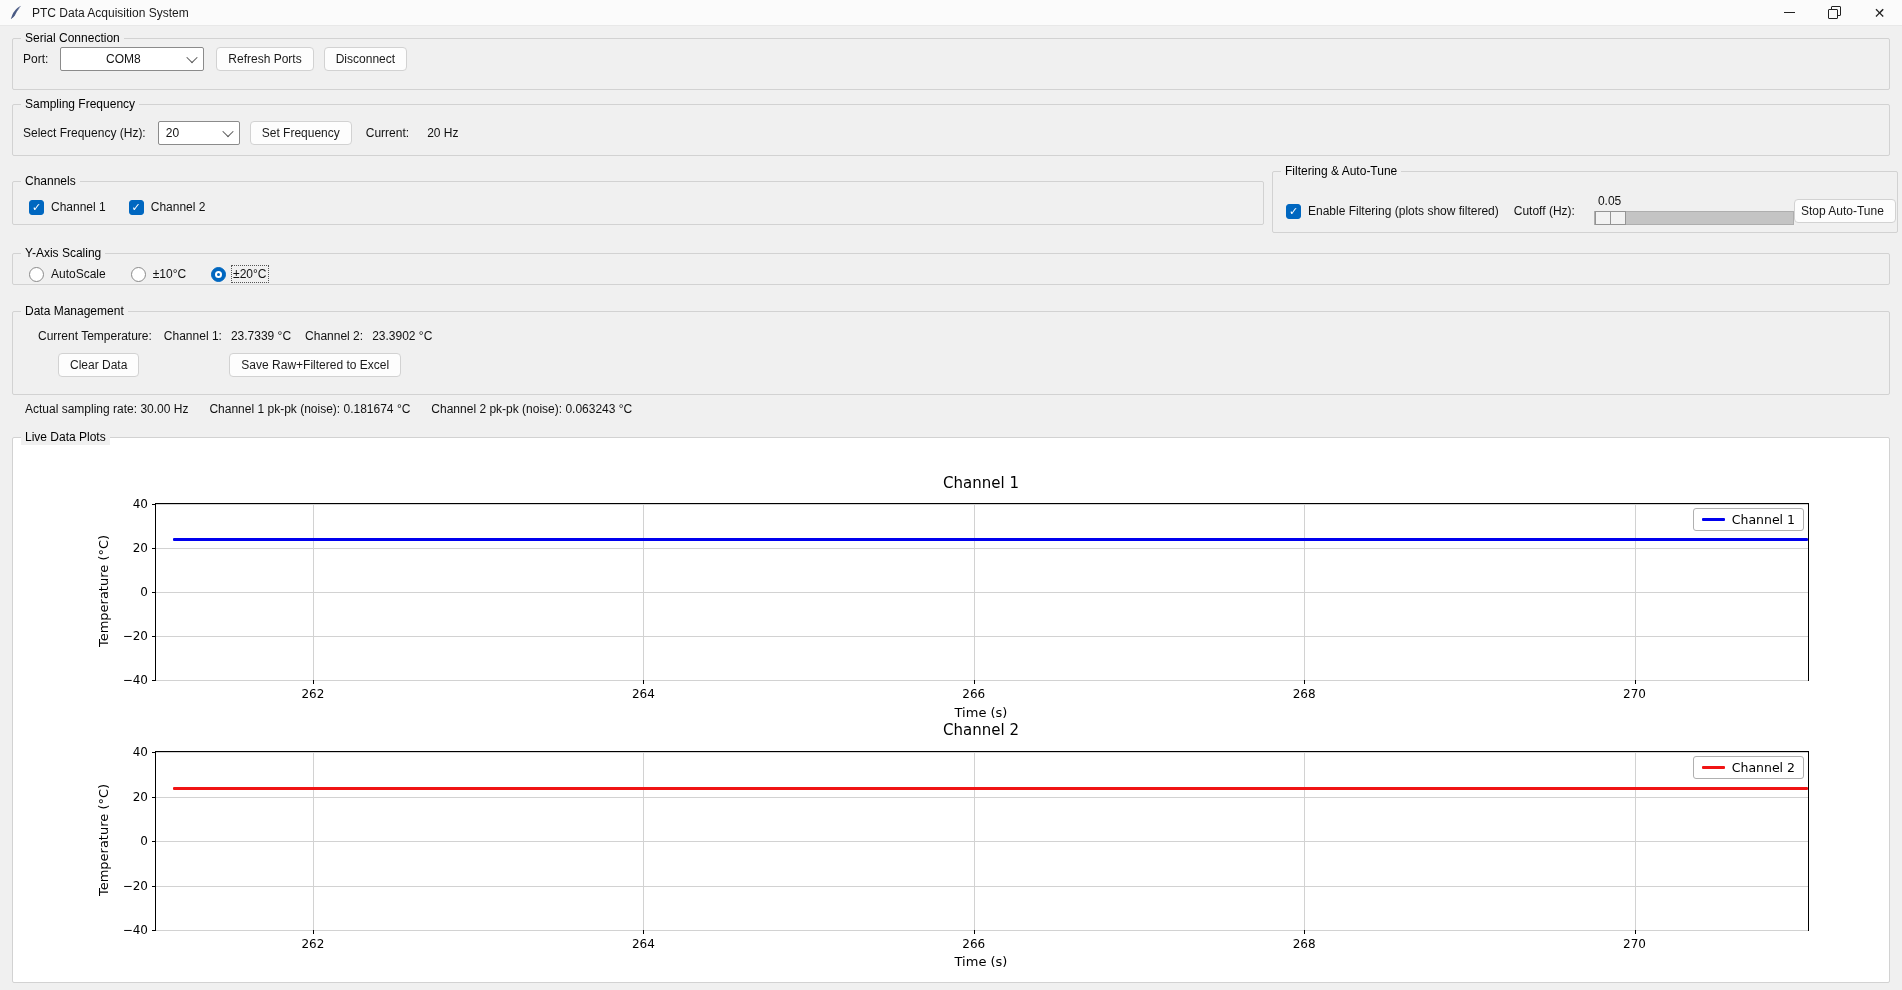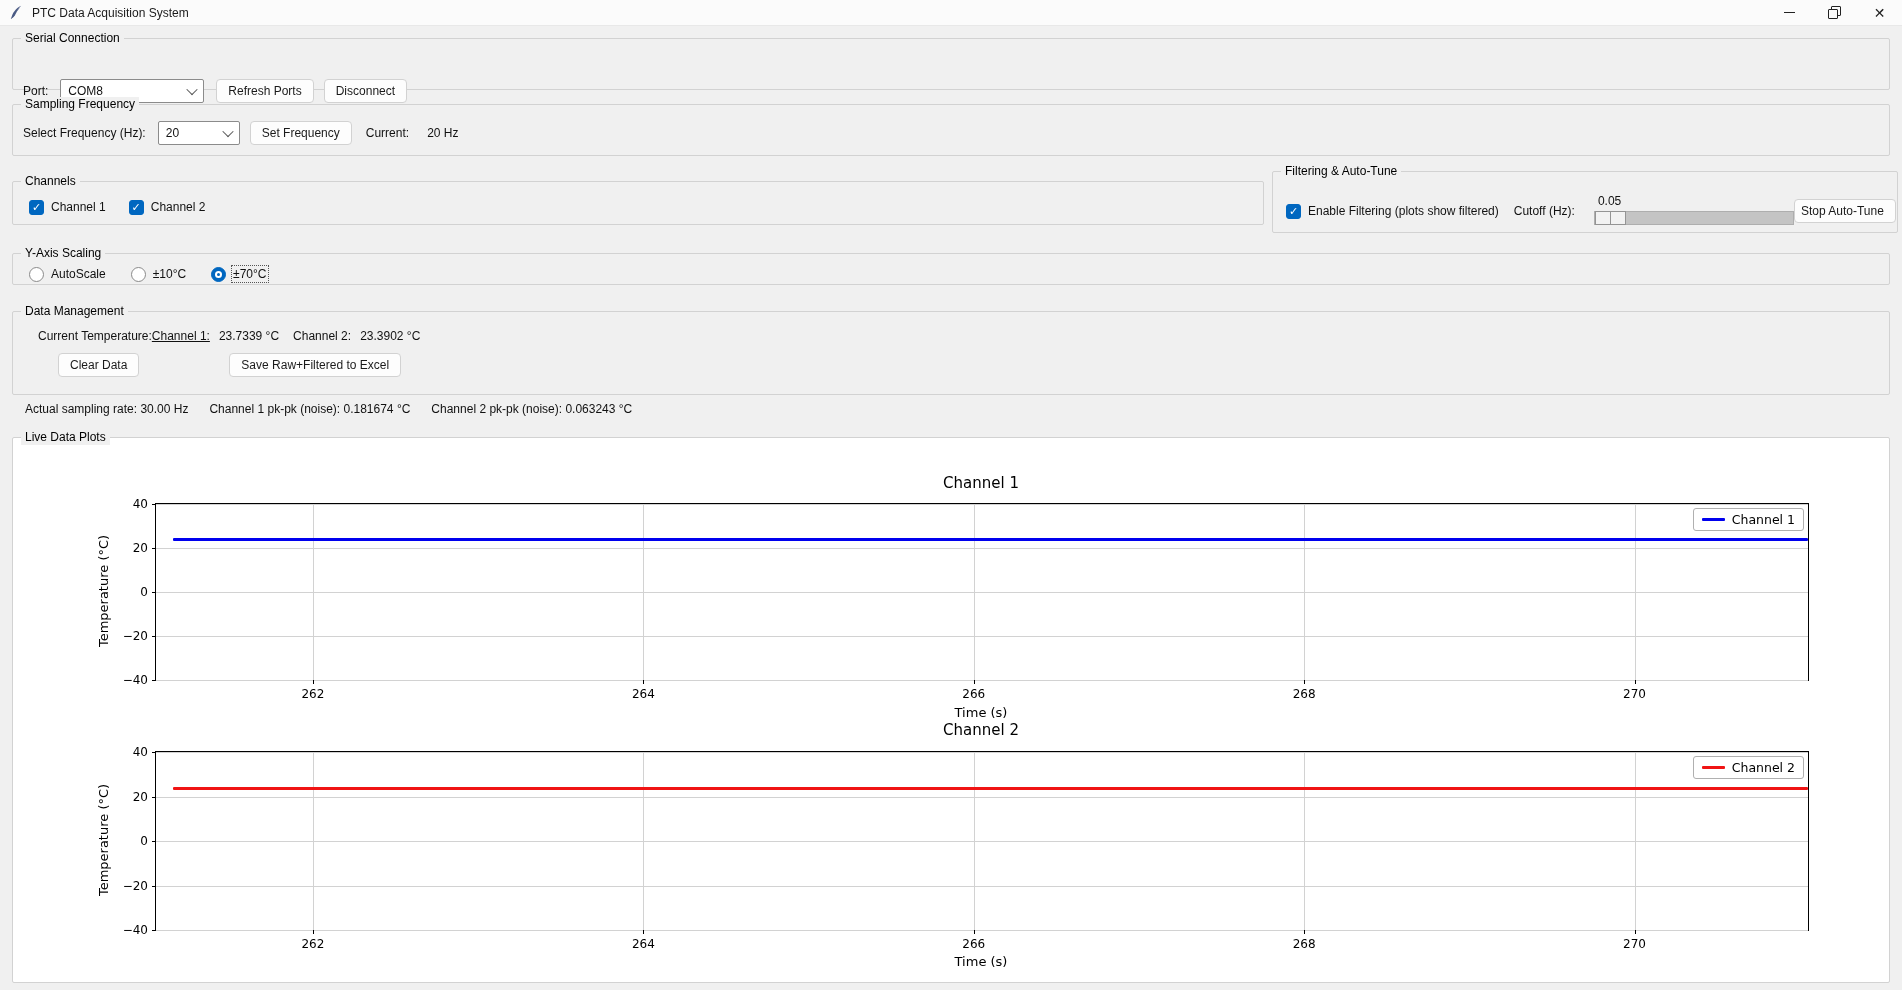--- a/index.html
+++ b/index.html
@@ -104,21 +104,21 @@
           </span>
         </span>
       <span class="win-btn">
           <span class="close-glyph">✕</span>
         </span>
     </div>
   </div>
 
   <div class="groupbox" style="left:12px;top:38px;width:1878px;height:52px;">
     <span class="gb-title">Serial Connection</span>
-    <div class="row" style="left:10px;top:32px;height:40px;">
+    <div class="row" style="left:10px;top:0;height:40px;text-align:center;">
       <span class="ctl-label">Port:</span>
       <span class="combo" style="margin-left:12px;width:144px;">
         <span class="combo-value">COM8</span>
         <span class="chev"></span>
       </span>
       <span class="btn" style="margin-left:12px;">Refresh Ports</span>
       <span class="btn" style="margin-left:10px;">Disconnect</span>
     </div>
   </div>
 
@@ -169,29 +169,29 @@
   </div>
 
   <div class="groupbox" style="left:12px;top:253px;width:1878px;height:32px;">
     <span class="gb-title">Y-Axis Scaling</span>
     <div class="row" style="left:16px;top:12px;height:16px;">
       <span class="radio"></span>
       <span class="ctl-label" style="margin-left:7px;">AutoScale</span>
       <span class="radio" style="margin-left:25px;"></span>
       <span class="ctl-label" style="margin-left:7px;">±10°C</span>
       <span class="radio selected" style="margin-left:25px;"></span>
-      <span class="ctl-label focus-outline" style="margin-left:7px;">±70°C</span>
+      <span class="ctl-label focus-outline" style="margin-left:7px;">±20°C</span>
     </div>
   </div>
 
   <div class="groupbox" style="left:12px;top:311px;width:1878px;height:84px;">
     <span class="gb-title">Data Management</span>
     <div class="row" style="left:25px;top:16px;height:16px;">
       <span class="ctl-label">Current Temperature:</span>
-      <span class="ctl-label" style="text-decoration:underline;">Channel 1:</span>
+      <span class="ctl-label" style="margin-left:12px;">Channel 1:</span>
       <span class="ctl-label" style="margin-left:9px;">23.7339 °C</span>
       <span class="ctl-label" style="margin-left:14px;">Channel 2:</span>
       <span class="ctl-label" style="margin-left:9px;">23.3902 °C</span>
     </div>
     <div class="row" style="left:45px;top:41px;height:24px;">
       <span class="btn">Clear Data</span>
       <span class="btn" style="margin-left:90px;">Save Raw+Filtered to Excel</span>
     </div>
   </div>
 

